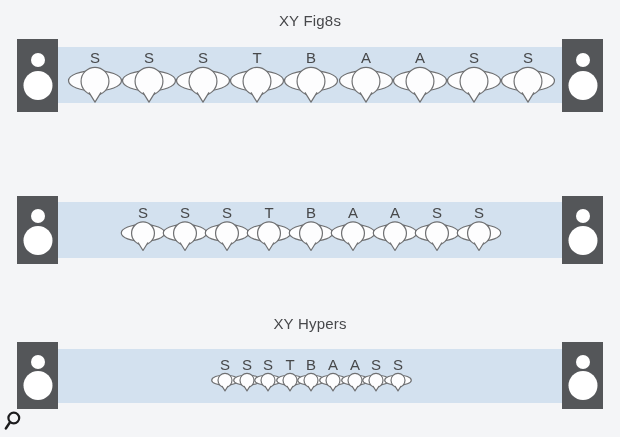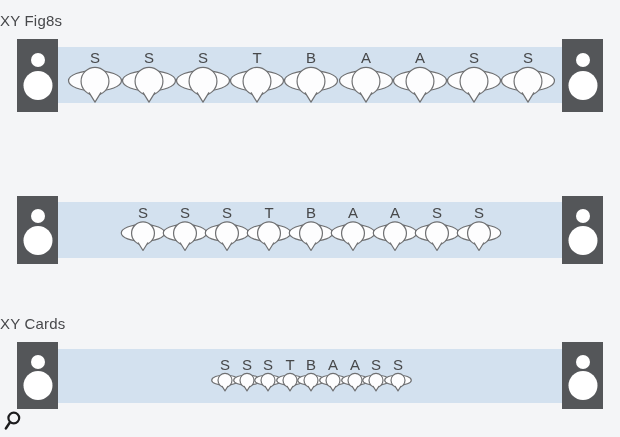--- a/index.html
+++ b/index.html
@@ -6,20 +6,21 @@
   #stage{
     position:relative;
     width:620px;height:437px;
     background:#f4f5f7;
     font-family:"Liberation Sans", sans-serif;
     overflow:hidden;
   }
   .panel{position:absolute;left:0;top:0;width:620px;height:437px;pointer-events:none;}
   .title{
     position:absolute;left:0;width:100%;
+    text-align:center;
     font-size:15px;line-height:15px;
     color:#47484b;letter-spacing:.2px;
   }
   .p1 .title{top:13px}
   .p2 .title{top:171px}
   .p3 .title{top:316px}
 
   .band{
     position:absolute;left:57px;width:506px;height:56px;
     background:#d3e1ef;
@@ -237,21 +238,21 @@
       <span class="voice">S</span>
       <svg class="head-icon" viewBox="0 0 60 42" aria-hidden="true">
           <ellipse cx="30" cy="17" rx="28.5" ry="11"></ellipse>
           <circle cx="30" cy="17.5" r="15"></circle>
           <path d="M23.5,29.5 L30,40 L36.5,29.5"></path>
         </svg>
     </div>
   </section>
 
   <section class="panel p3">
-    <div class="title">XY Cards</div>
+    <div class="title">XY Hypers</div>
     <div class="band"></div>
 
     <div class="speaker left">
       <span class="driver tweeter"></span>
       <span class="driver woofer"></span>
     </div>
     <div class="speaker right">
       <span class="driver tweeter"></span>
       <span class="driver woofer"></span>
     </div>

